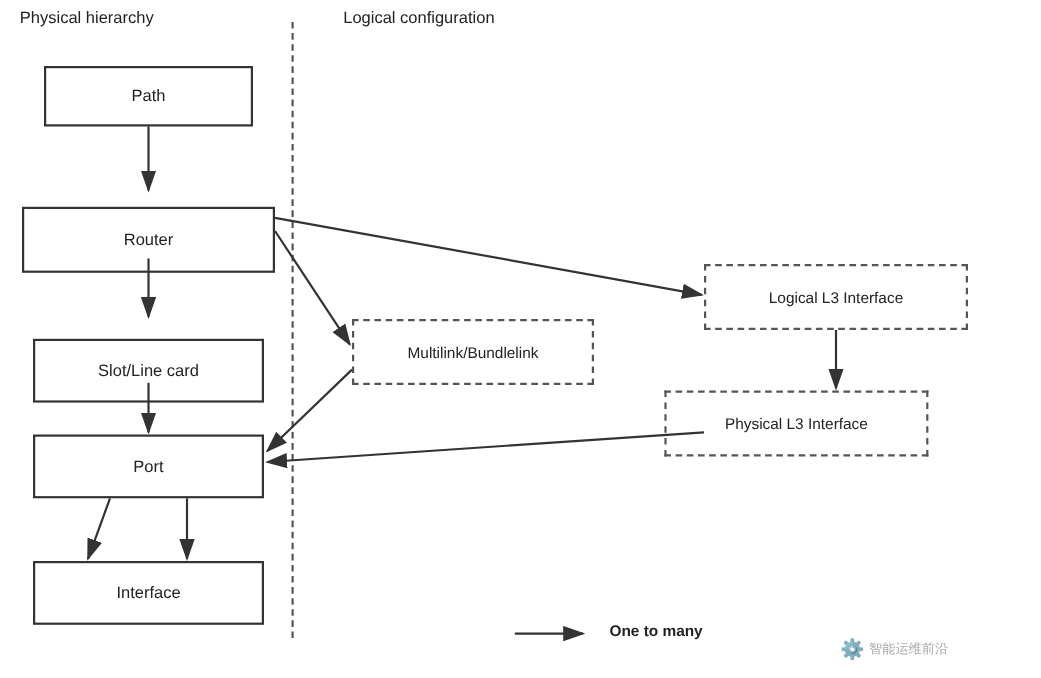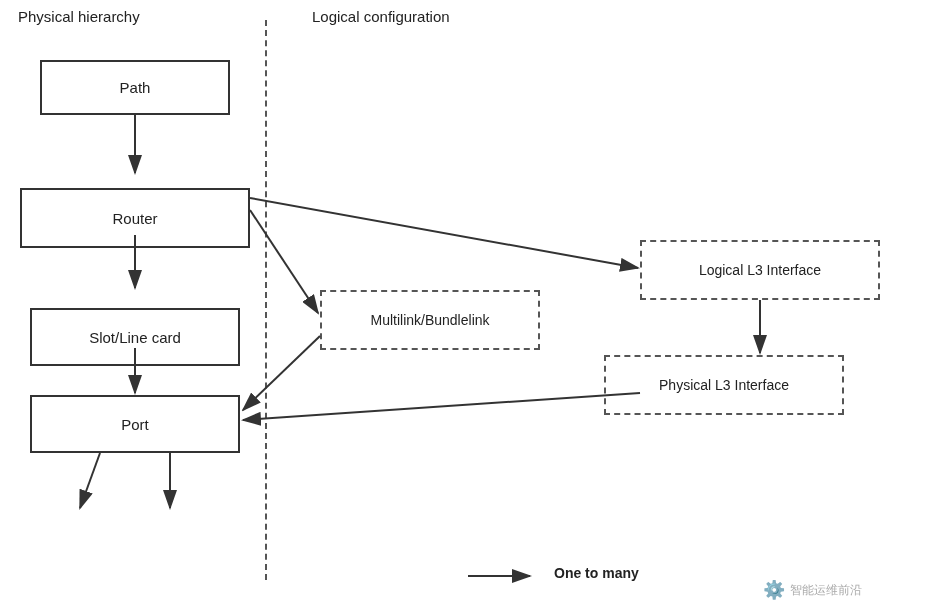--- a/index.html
+++ b/index.html
@@ -86,20 +86,21 @@
   <div class="divider"></div>
 
   <div class="solid-box" style="left:40px; top:60px; width:190px; height:55px;">Path</div>
 
   <div class="solid-box" style="left:20px; top:188px; width:230px; height:60px;">Router</div>
 
   <div class="solid-box" style="left:30px; top:308px; width:210px; height:58px;">Slot/Line card</div>
 
   <div class="solid-box" style="left:30px; top:395px; width:210px; height:58px;">Port</div>
 
+  <div class="solid-box" style="left:30px; top:510px; width:210px; height:58px;">Interface</div>
 
   <div class="dashed-box" style="left:320px; top:290px; width:220px; height:60px;">Multilink/Bundlelink</div>
 
   <div class="dashed-box" style="left:640px; top:240px; width:240px; height:60px;">Logical L3 Interface</div>
 
   <div class="dashed-box" style="left:604px; top:355px; width:240px; height:60px;">Physical L3 Interface</div>
 
   <svg id="arrows-svg">
     <defs>
       <marker id="arrowhead" markerWidth="10" markerHeight="7" refX="9" refY="3.5" orient="auto">

